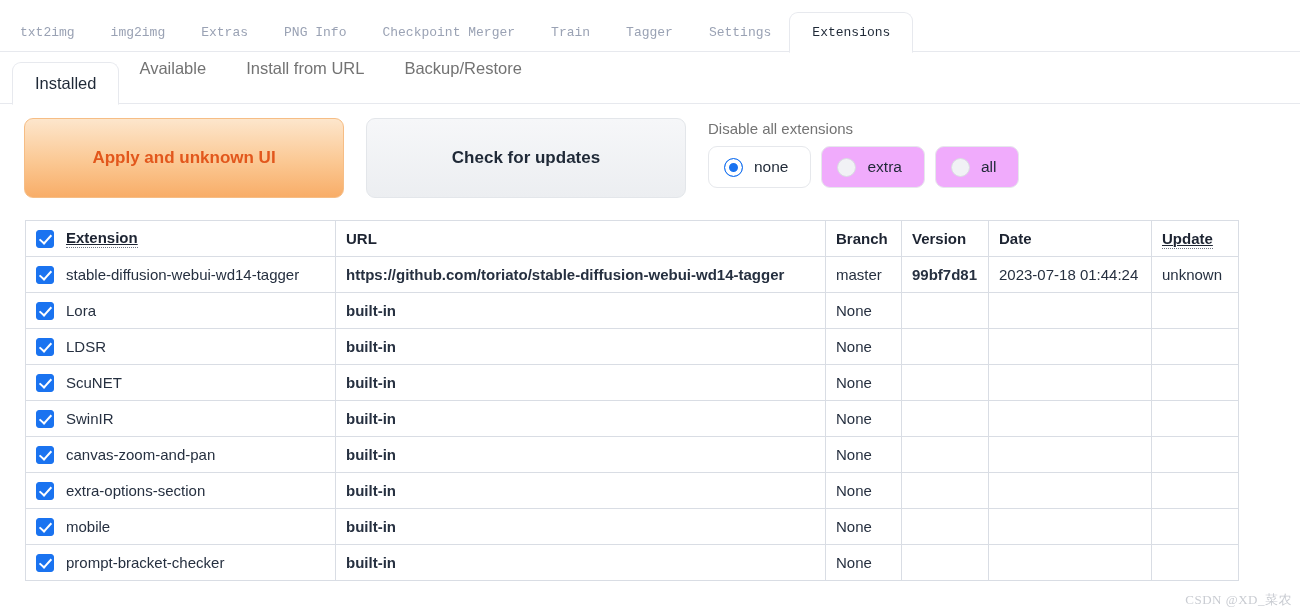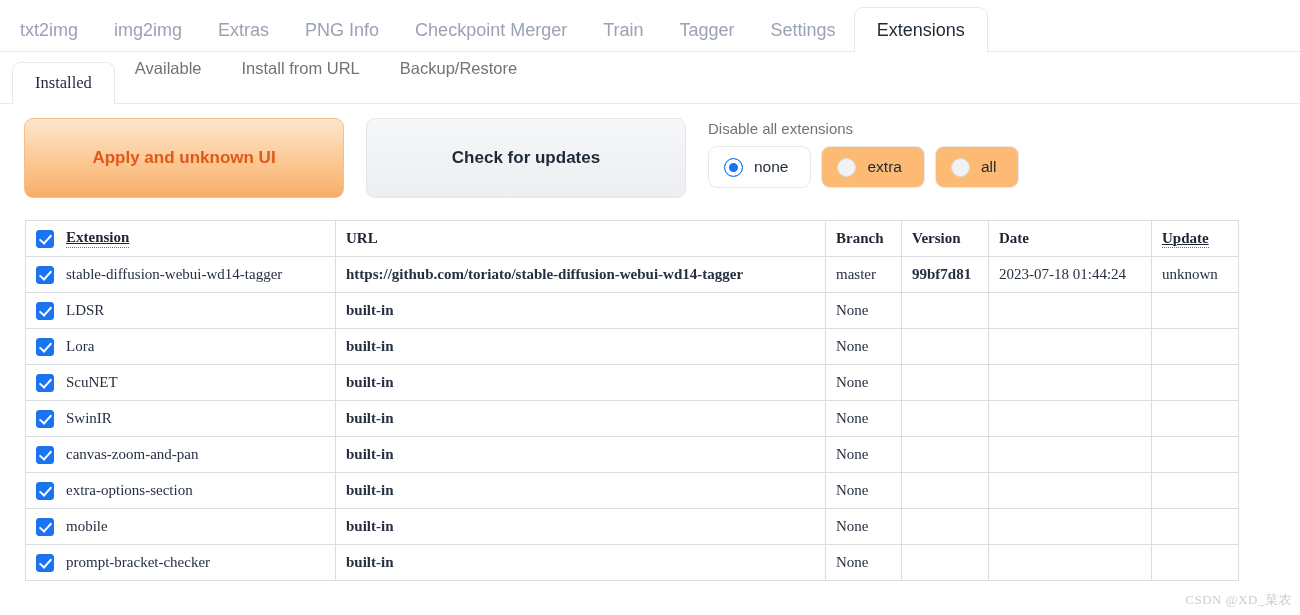--- a/index.html
+++ b/index.html
@@ -21,29 +21,29 @@
     padding-left: 2px;
   }
   .top-tabs::after {
     content: "";
     position: absolute;
     left: 0; right: 0; bottom: 0;
     height: 1px;
     background: #e7e9ee;
   }
   .top-tab {
-    font-size: 18px;
+    font-size: 13px;
     color: #9aa2b4;
     padding: 0 18px 13px 18px;
     line-height: 1;
     white-space: nowrap;
     cursor: pointer;
     background: transparent;
     border: none;
-    font-family: Liberation Sans, sans-serif;
+    font-family: Liberation Mono, monospace;
   }
   .top-tab.active {
     position: relative;
     color: #1f2937;
     background: #ffffff;
     border: 1px solid #e7e9ee;
     border-bottom: 1px solid #ffffff;
     border-radius: 9px 9px 0 0;
     padding: 13px 22px 13px 22px;
     margin-bottom: -1px;
@@ -80,21 +80,20 @@
   .sub-tab.active {
     position: relative;
     color: #1f2937;
     background: #ffffff;
     border: 1px solid #e7e9ee;
     border-bottom: 1px solid #ffffff;
     border-radius: 9px 9px 0 0;
     padding: 12px 22px 13px 22px;
     margin-bottom: -1px;
     z-index: 3;
-    font-family: Liberation Serif, serif;
   }
 
   
   .controls {
     display: flex;
     align-items: flex-start;
     padding: 14px 0 0 24px;
     gap: 22px;
   }
   .btn {
@@ -129,41 +128,41 @@
   }
   .radio-row { display: flex; gap: 10px; }
   .radio-pill {
     display: flex;
     align-items: center;
     gap: 11px;
     height: 42px;
     padding: 0 22px 0 15px;
     border-radius: 9px;
     border: 1px solid #e6e8ec;
-    background: #fdba74;
+    background: #f0abfc;
     cursor: pointer;
     font-size: 15.5px;
     color: #1f2937;
   }
   .radio-pill.selected { background: #ffffff; border-color: #e6e8ec; }
   .radio-dot {
     width: 19px; height: 19px;
     border-radius: 50%;
     border: 1px solid #d9dce2;
     background: #f1f2f5;
     flex: none;
   }
   .radio-dot.on {
     background: #1a73f0;
     border: 1px solid #1a73f0;
     box-shadow: inset 0 0 0 4px #ffffff;
   }
 
   
-  .table-wrap { padding: 22px 0 0 25px; font-family: Liberation Serif, serif; }
+  .table-wrap { padding: 22px 0 0 25px; }
   table.ext {
     border-collapse: collapse;
     width: 1213px;
     table-layout: fixed;
     font-size: 15px;
     color: #263040;
   }
   table.ext th, table.ext td {
     border: 1px solid #d9dde4;
     padding: 0 10px;
@@ -297,34 +296,34 @@
           <td class="c-url bold">https://github.com/toriato/stable-diffusion-webui-wd14-tagger</td>
           <td class="c-br">master</td>
           <td class="c-ver bold">99bf7d81</td>
           <td class="c-date">2023-07-18 01:44:24</td>
           <td class="c-upd">unknown</td>
         </tr>
         <tr>
           <td class="c-ext">
             <span class="cellflex">
               <span class="cb"></span>
+              <span>Lora</span>
+            </span>
+          </td>
+          <td class="c-url bold">built-in</td>
+          <td class="c-br">None</td>
+          <td class="c-ver"></td>
+          <td class="c-date"></td>
+          <td class="c-upd"></td>
+        </tr>
+        <tr>
+          <td class="c-ext">
+            <span class="cellflex">
+              <span class="cb"></span>
               <span>LDSR</span>
-            </span>
-          </td>
-          <td class="c-url bold">built-in</td>
-          <td class="c-br">None</td>
-          <td class="c-ver"></td>
-          <td class="c-date"></td>
-          <td class="c-upd"></td>
-        </tr>
-        <tr>
-          <td class="c-ext">
-            <span class="cellflex">
-              <span class="cb"></span>
-              <span>Lora</span>
             </span>
           </td>
           <td class="c-url bold">built-in</td>
           <td class="c-br">None</td>
           <td class="c-ver"></td>
           <td class="c-date"></td>
           <td class="c-upd"></td>
         </tr>
         <tr>
           <td class="c-ext">

